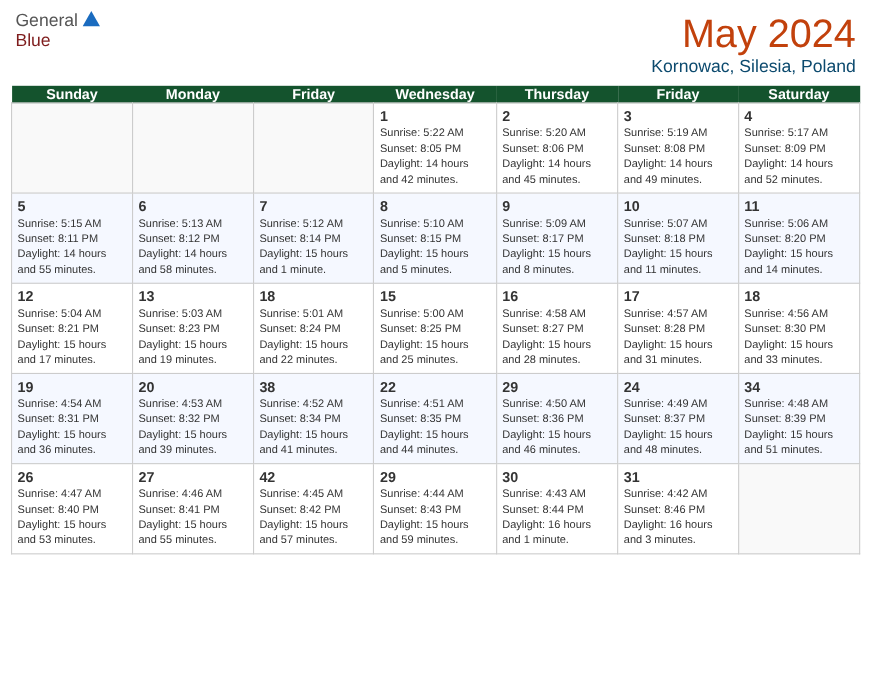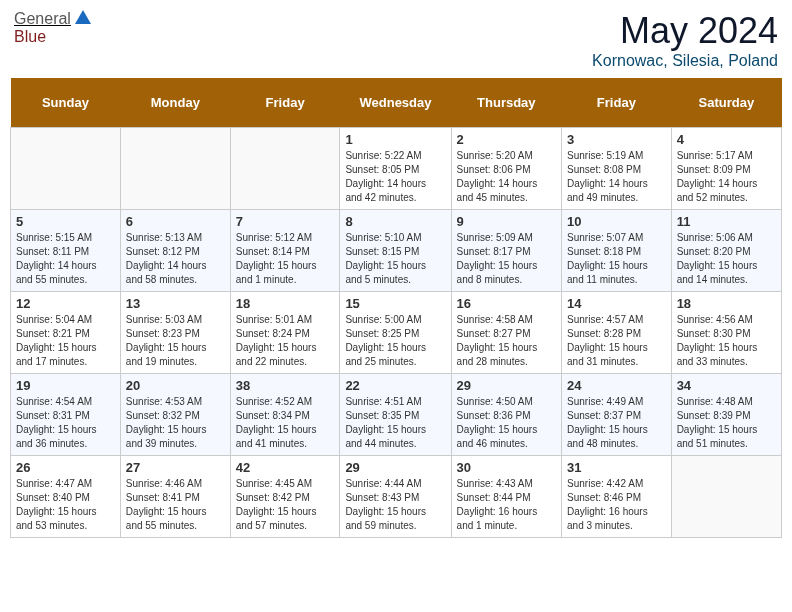--- a/index.html
+++ b/index.html
@@ -17,32 +17,32 @@
       margin-bottom: 8px;
       padding: 0 4px;
     }
     .logo {
       display: flex;
       align-items: center;
     }
     .logo-general { color: #555; }
     .logo-blue { color: #7f1d1d; }
     .title-area { text-align: right; }
-    .month-title { font-size: 36px; color: #0f172a; font-weight: normal; }
+    .month-title { font-size: 36px; color: #c2410c; font-weight: normal; }
     .location { font-size: 16px; color: #0c4a6e; }
     table {
       width: 100%;
       border-collapse: collapse;
       font-size: 11px;
     }
     th {
-      background-color: #a16207;
+      background-color: #14532d;
       color: #fff;
       text-align: center;
-      padding: 17px 4px;
+      padding: 0 4px;
       font-size: 13px;
       font-weight: bold;
     }
     td {
       border: 1px solid #ccc;
       vertical-align: top;
       padding: 4px 5px;
       width: 113px;
       height: 80px;
     }
@@ -61,21 +61,21 @@
       line-height: 1.4;
     }
     .empty-cell { background: #f9f9f9 !important; }
   </style>
 </head>
 <body>
 
 <div class="header">
   <div class="logo">
     <div>
-      <div style="display:flex; align-items:center;text-decoration:underline;">
+      <div style="display:flex; align-items:center;">
         <span class="logo-general">General</span>
         <div style="display:inline-block; margin-left:4px;">
           <svg width="16" height="14" viewBox="0 0 16 14">
             <polygon points="8,0 16,14 0,14" fill="#1a6bbf"></polygon>
           </svg>
         </div>
       </div>
       <div class="logo-blue">Blue</div>
     </div>
   </div>
@@ -164,21 +164,21 @@
         </td>
         <td>
           <span class="day-num">15</span>
           <div class="day-info">Sunrise: 5:00 AM<br>Sunset: 8:25 PM<br>Daylight: 15 hours<br>and 25 minutes.</div>
         </td>
         <td>
           <span class="day-num">16</span>
           <div class="day-info">Sunrise: 4:58 AM<br>Sunset: 8:27 PM<br>Daylight: 15 hours<br>and 28 minutes.</div>
         </td>
         <td>
-          <span class="day-num">14</span>
+          <span class="day-num">17</span>
           <div class="day-info">Sunrise: 4:57 AM<br>Sunset: 8:28 PM<br>Daylight: 15 hours<br>and 31 minutes.</div>
         </td>
         <td>
           <span class="day-num">18</span>
           <div class="day-info">Sunrise: 4:56 AM<br>Sunset: 8:30 PM<br>Daylight: 15 hours<br>and 33 minutes.</div>
         </td>
       </tr>
       <tr>
         <td>
           <span class="day-num">19</span>

